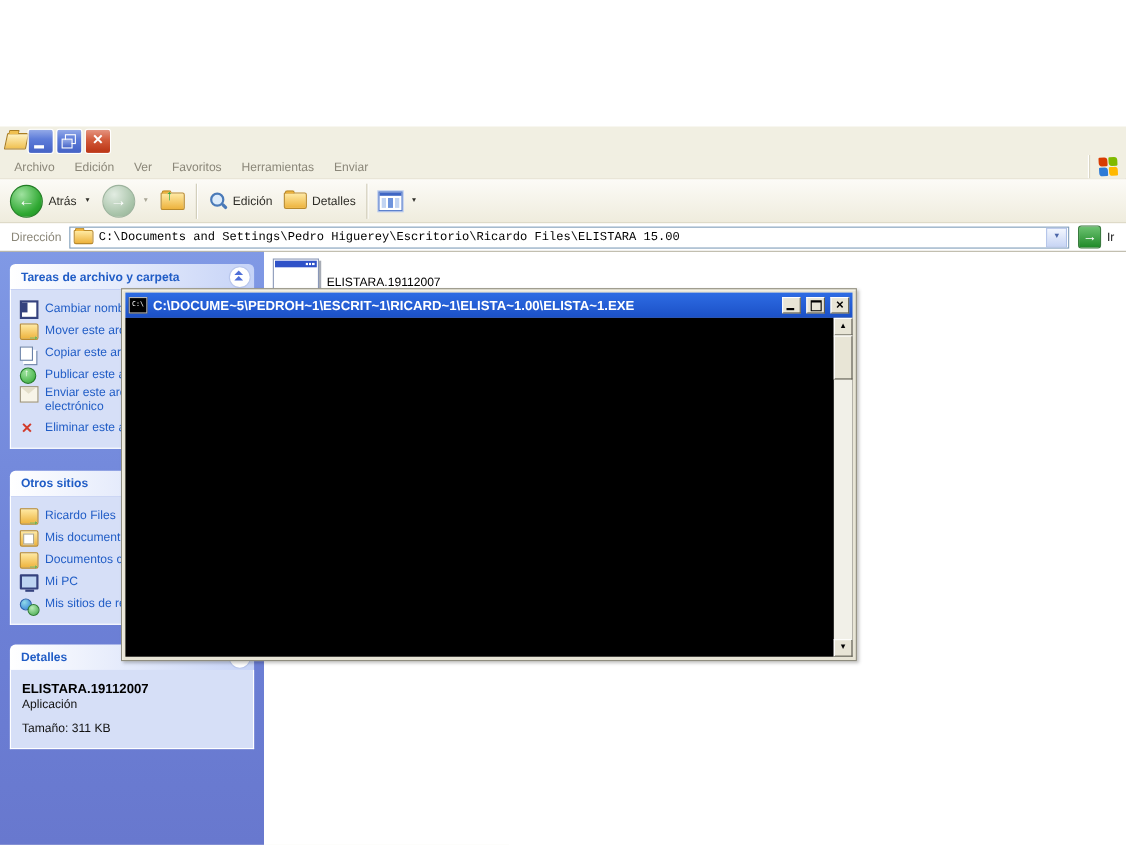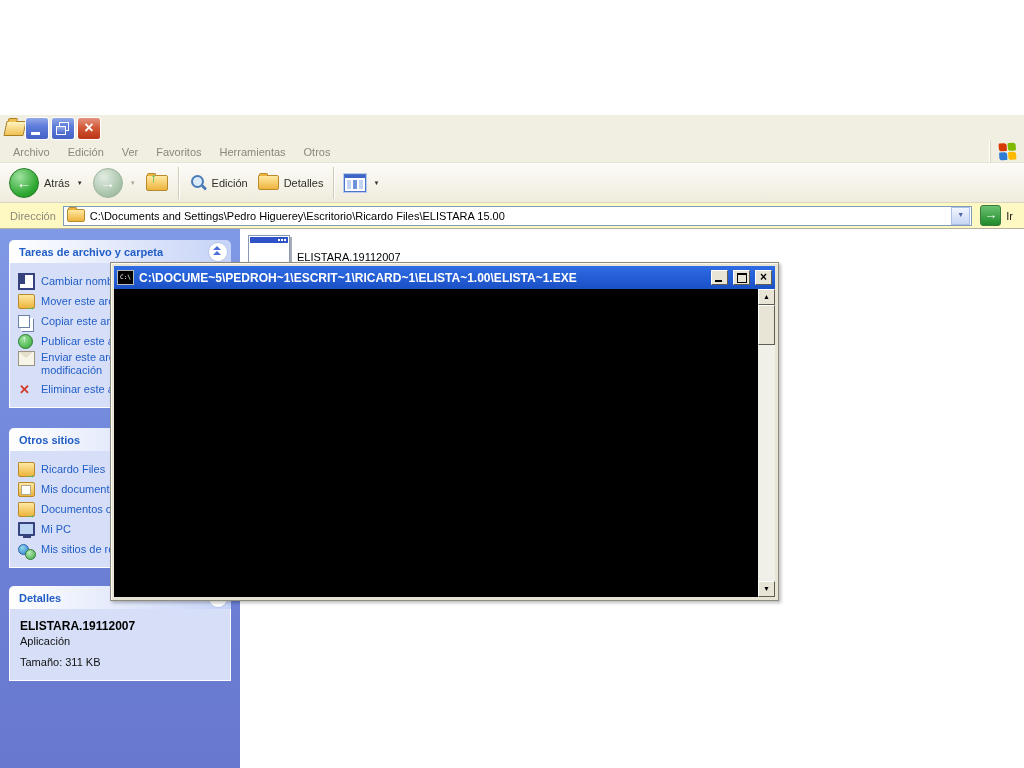--- a/index.html
+++ b/index.html
@@ -45,23 +45,23 @@
   .fld::before{content:"";position:absolute;top:-3px;left:0;width:7px;height:2px;background:#EDB33D;border:1px solid #B98A2C;border-bottom:none;border-radius:2px 2px 0 0;}
   .up-arrow{position:absolute;left:4px;top:-6px;color:#1F9E23;font-size:13px;font-weight:bold;text-shadow:0 0 1px #fff;}
   .ico-search{position:relative;width:18px;height:18px;}
   .ico-search::before{content:"";position:absolute;left:2px;top:1px;width:9px;height:9px;border:2px solid #4A7AB8;border-radius:50%;background:#DCEBFA;}
   .ico-search::after{content:"";position:absolute;left:12px;top:12px;width:6px;height:3px;background:#4A7AB8;transform:rotate(45deg);border-radius:2px;}
   .ico-views{width:20px;height:16px;border:1px solid #4C74C8;background:#fff;position:relative;box-shadow:0 0 0 1px #B9CBEE;}
   .ico-views::before{content:"";position:absolute;left:0;top:0;right:0;height:3px;background:#3F66C4;}
   .ico-views::after{content:"";position:absolute;left:2px;top:5px;width:16px;height:9px;
     background:linear-gradient(90deg,#C2D4F2 0 4px,#fff 4px 6px,#6E93DC 6px 10px,#fff 10px 12px,#C2D4F2 12px 16px);}
 
-  .addressbar{position:absolute;top:88px;left:0;right:0;height:26px;display:flex;align-items:center;background:#fef9c3;border-bottom:1px solid #B5B19E;padding:0 3px;box-sizing:border-box;}
+  .addressbar{position:absolute;top:88px;left:0;right:0;height:26px;display:flex;align-items:center;background:#ffffff;border-bottom:1px solid #B5B19E;padding:0 3px;box-sizing:border-box;}
   .addr-label{color:#8B8779;padding:0 7px;}
-  .addr-input{flex:1;height:20px;background:#fff;border:1px solid #7F9DB9;display:flex;align-items:center;padding:0 1px 0 3px;box-sizing:border-box;}
+  .addr-input{flex:1;height:20px;background:#fff;border:1px solid #7F9DB9;display:flex;align-items:center;padding:0 1px 0 3px;box-sizing:border-box;font-family:Liberation Mono, monospace;}
   .addr-path{flex:1;color:#000;font-size:11px;white-space:nowrap;overflow:hidden;margin-left:5px;}
   .addr-dd{width:17px;height:16px;background:linear-gradient(180deg,#F2F6FE,#C8D5F4);border:1px solid #AFC0E8;text-align:center;line-height:14px;font-size:7px;color:#4C66A8;}
   .go-btn{display:flex;align-items:center;gap:5px;padding:0 8px;}
   .go-icon{width:19px;height:19px;border-radius:3px;border:1px solid #3A7A3E;color:#fff;font-weight:bold;font-size:13px;line-height:17px;text-align:center;
     background:linear-gradient(180deg,#6CC271,#1F8A28);}
   .go-label{color:#1A1A1A;}
 
   .main{position:absolute;top:114px;left:0;right:0;bottom:0;display:flex;}
   .sidebar{width:240px;flex:0 0 240px;background:linear-gradient(180deg,#8099E5 0%,#6C80D6 60%,#6878CE 100%);padding:11px 9px 0 9px;box-sizing:border-box;}
   .panel{width:222px;}
@@ -140,21 +140,21 @@
         <span class="btn-xp close"></span>
       </span>
     </div>
 
     <div class="menubar">
       <span class="menu-item">Archivo</span>
       <span class="menu-item">Edición</span>
       <span class="menu-item">Ver</span>
       <span class="menu-item">Favoritos</span>
       <span class="menu-item">Herramientas</span>
-      <span class="menu-item">Otros</span>
+      <span class="menu-item">Enviar</span>
       <span class="menubar-right">
         <span class="winlogo">
             <i class="r"></i>
             <i class="g"></i>
             <i class="b"></i>
             <i class="y"></i>
           </span>
       </span>
     </div>
 
@@ -234,21 +234,21 @@
               <span class="side-ico">
                   <span class="i16 ico-publish"></span>
                 </span>
               <span class="side-label">Publicar este archivo en Web</span>
             </div>
             <div class="side-item tall">
               <span class="side-ico">
                   <span class="i16 ico-mail"></span>
                 </span>
               <span class="side-label"><span>Enviar este archivo por correo</span><br>
-                <span>modificación</span></span>
+                <span>electrónico</span></span>
             </div>
             <div class="side-item">
               <span class="side-ico">
                   <span class="i16 ico-del">✕</span>
                 </span>
               <span class="side-label">Eliminar este archivo</span>
             </div>
           </div>
         </div>
 

